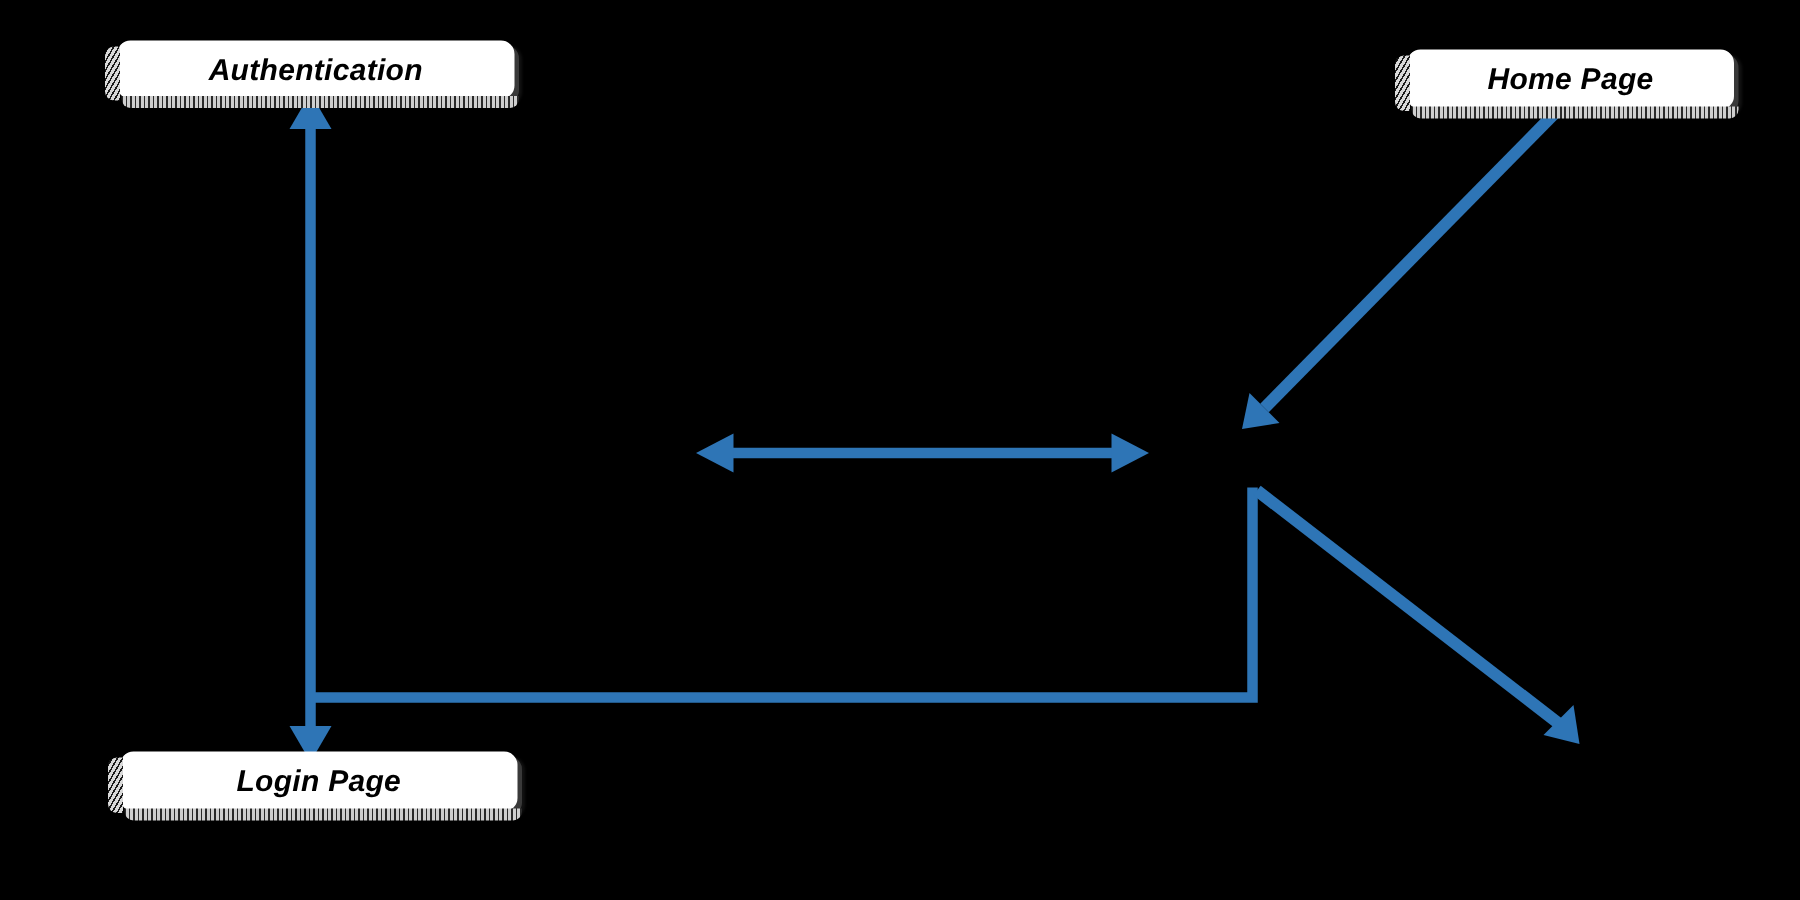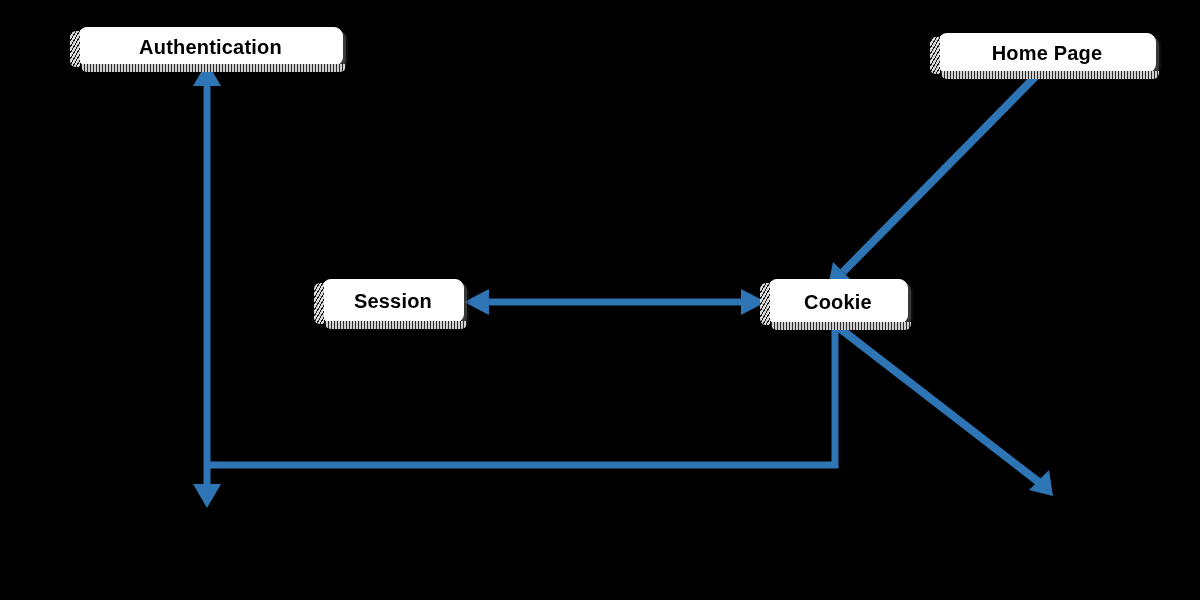--- a/index.html
+++ b/index.html
@@ -38,20 +38,21 @@
     font-weight: bold;
     font-size: 20px;
     letter-spacing: 0.2px;
     z-index: 5;
     box-shadow: 3px 3px 0 rgba(90,90,90,0.55),
                 5px 4px 2px rgba(40,40,40,0.45);
   }
   .node .node-label {
     white-space: nowrap;
     line-height: 1;
+    font-style: italic;
   }
   
   .node::before {
     content: "";
     position: absolute;
     left: -9px;
     top: 3px;
     width: 10px;
     bottom: -2px;
     border-radius: 6px 0 0 6px;
@@ -113,23 +114,20 @@
   </svg>
 
   <div class="node" style="left:78px;  top:27px;  width:265px; height:39px;">
     <span class="node-label">Authentication</span>
   </div>
 
   <div class="node" style="left:938px; top:33px;  width:218px; height:40px;align-items:center;">
     <span class="node-label">Home Page</span>
   </div>
 
-  <div class="node" style="left:322px; top:279px; width:142px; height:44px;">
-    <span class="node-label">Session</span>
+
+
+  <div class="node" style="left:80px;  top:501px; width:265px; height:40px;">
+    <span class="node-label">Login Page</span>
   </div>
-
-  <div class="node" style="left:768px; top:279px; width:140px; height:45px;">
-    <span class="node-label">Cookie</span>
-  </div>
-
 
 
 </div>
 
 </body></html>

